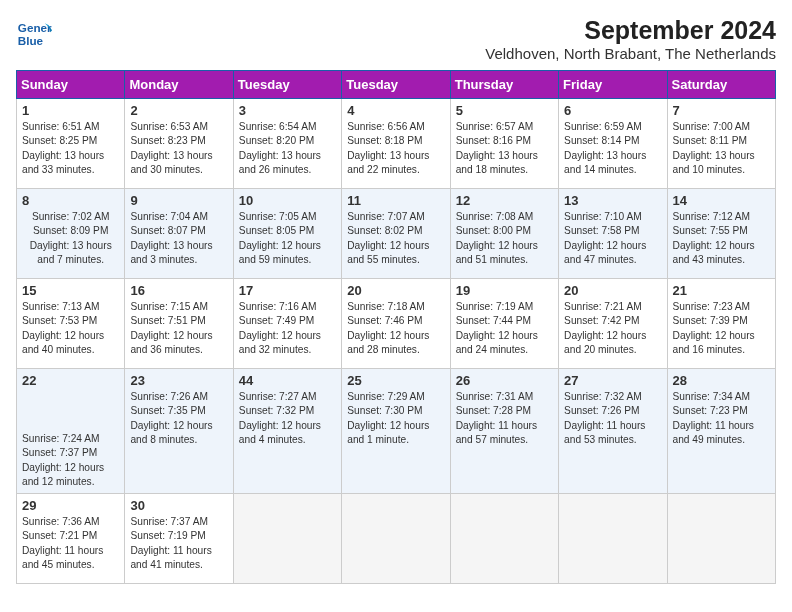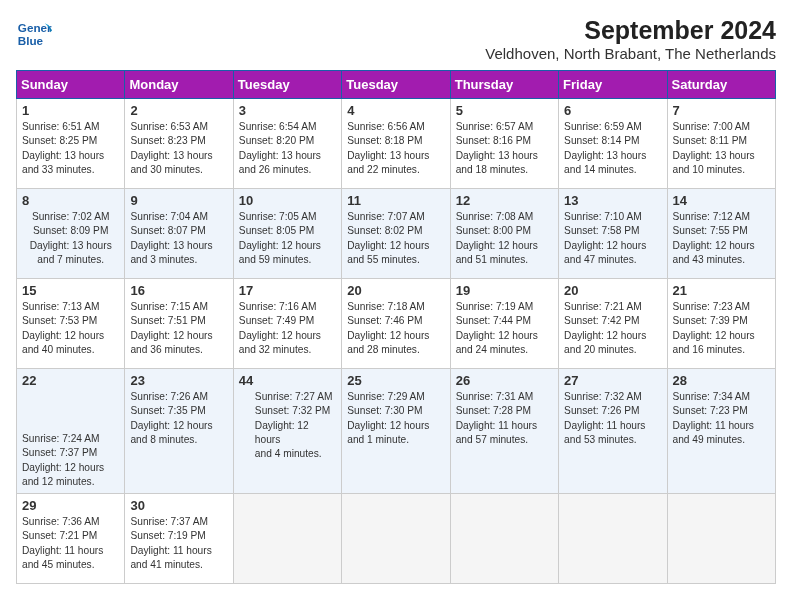--- a/index.html
+++ b/index.html
@@ -271,21 +271,21 @@
         </td>
         <td class="alt-row">
           <span class="day-num">23</span>
           <div class="cell-text" style="white-space: pre-line;">Sunrise: 7:26 AM
 Sunset: 7:35 PM
 Daylight: 12 hours
 and 8 minutes.</div>
         </td>
         <td class="alt-row">
           <span class="day-num">44</span>
-          <div class="cell-text" style="white-space: pre-line; margin-left: 16px;">Sunrise: 7:27 AM
+          <div class="cell-text" style="white-space: pre-line;">Sunrise: 7:27 AM
 Sunset: 7:32 PM
 Daylight: 12 hours
 and 4 minutes.</div>
         </td>
         <td class="alt-row">
           <span class="day-num">25</span>
           <div class="cell-text" style="white-space: pre-line;">Sunrise: 7:29 AM
 Sunset: 7:30 PM
 Daylight: 12 hours
 and 1 minute.</div>

